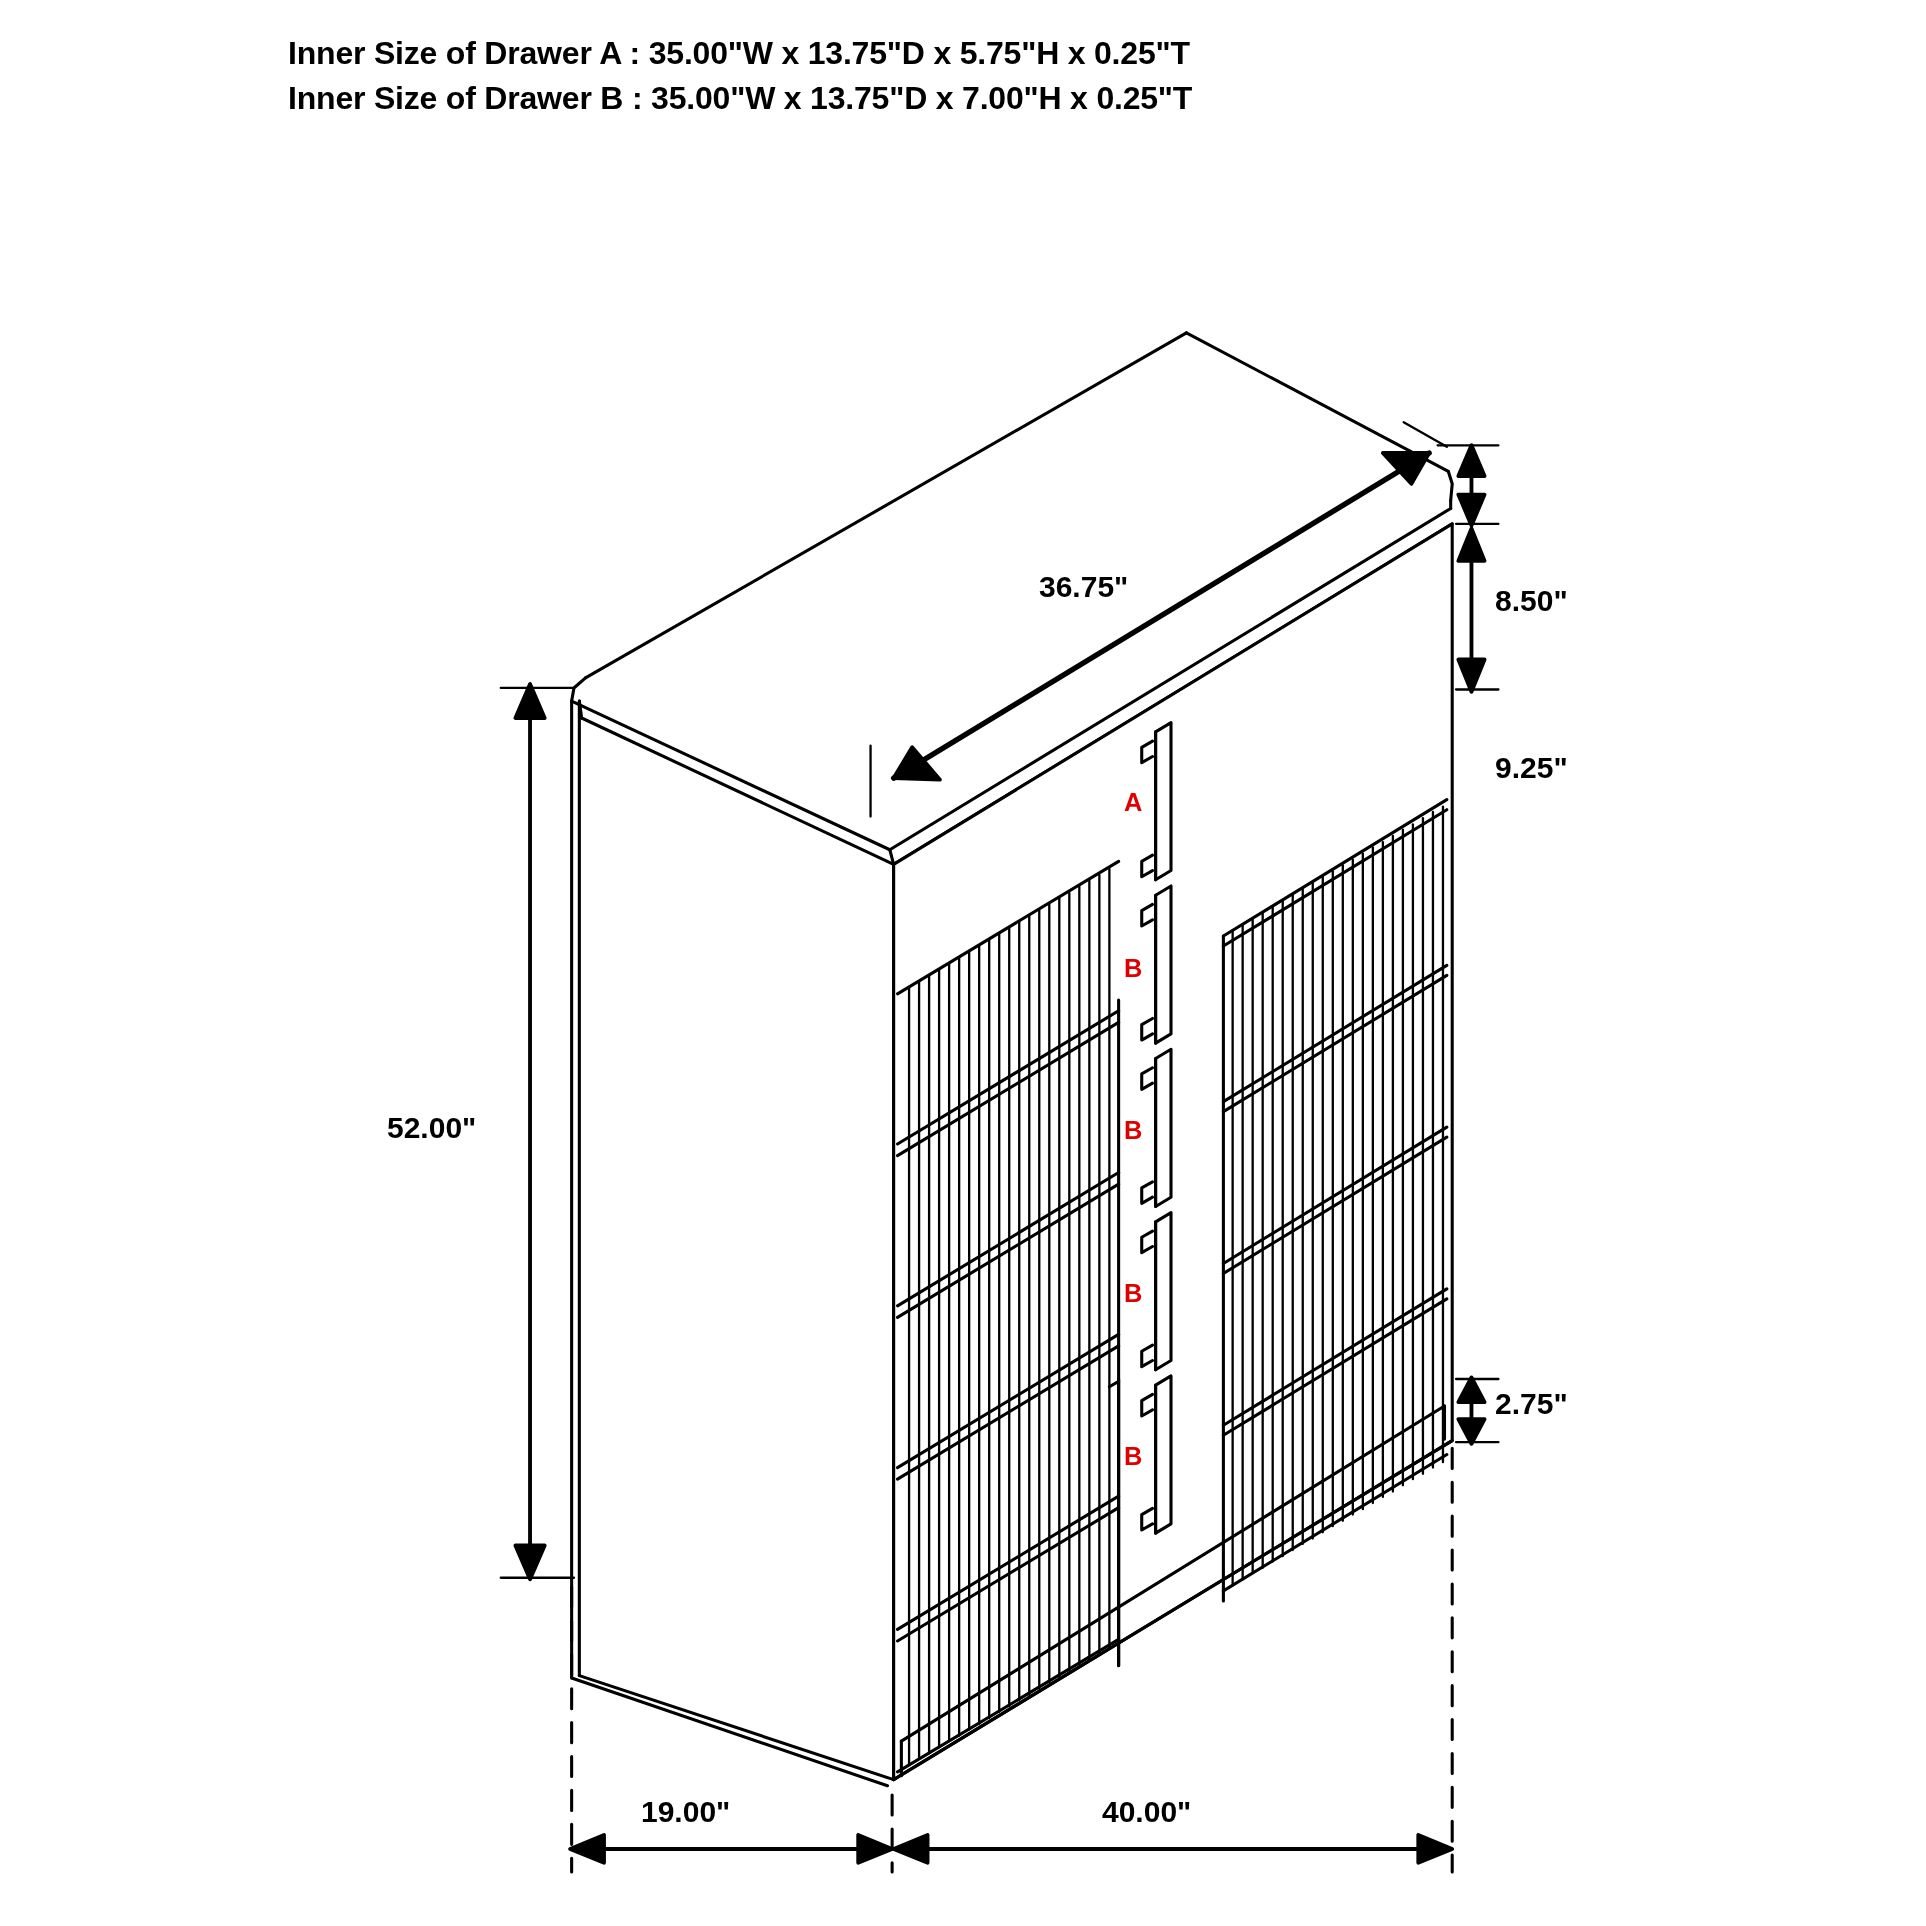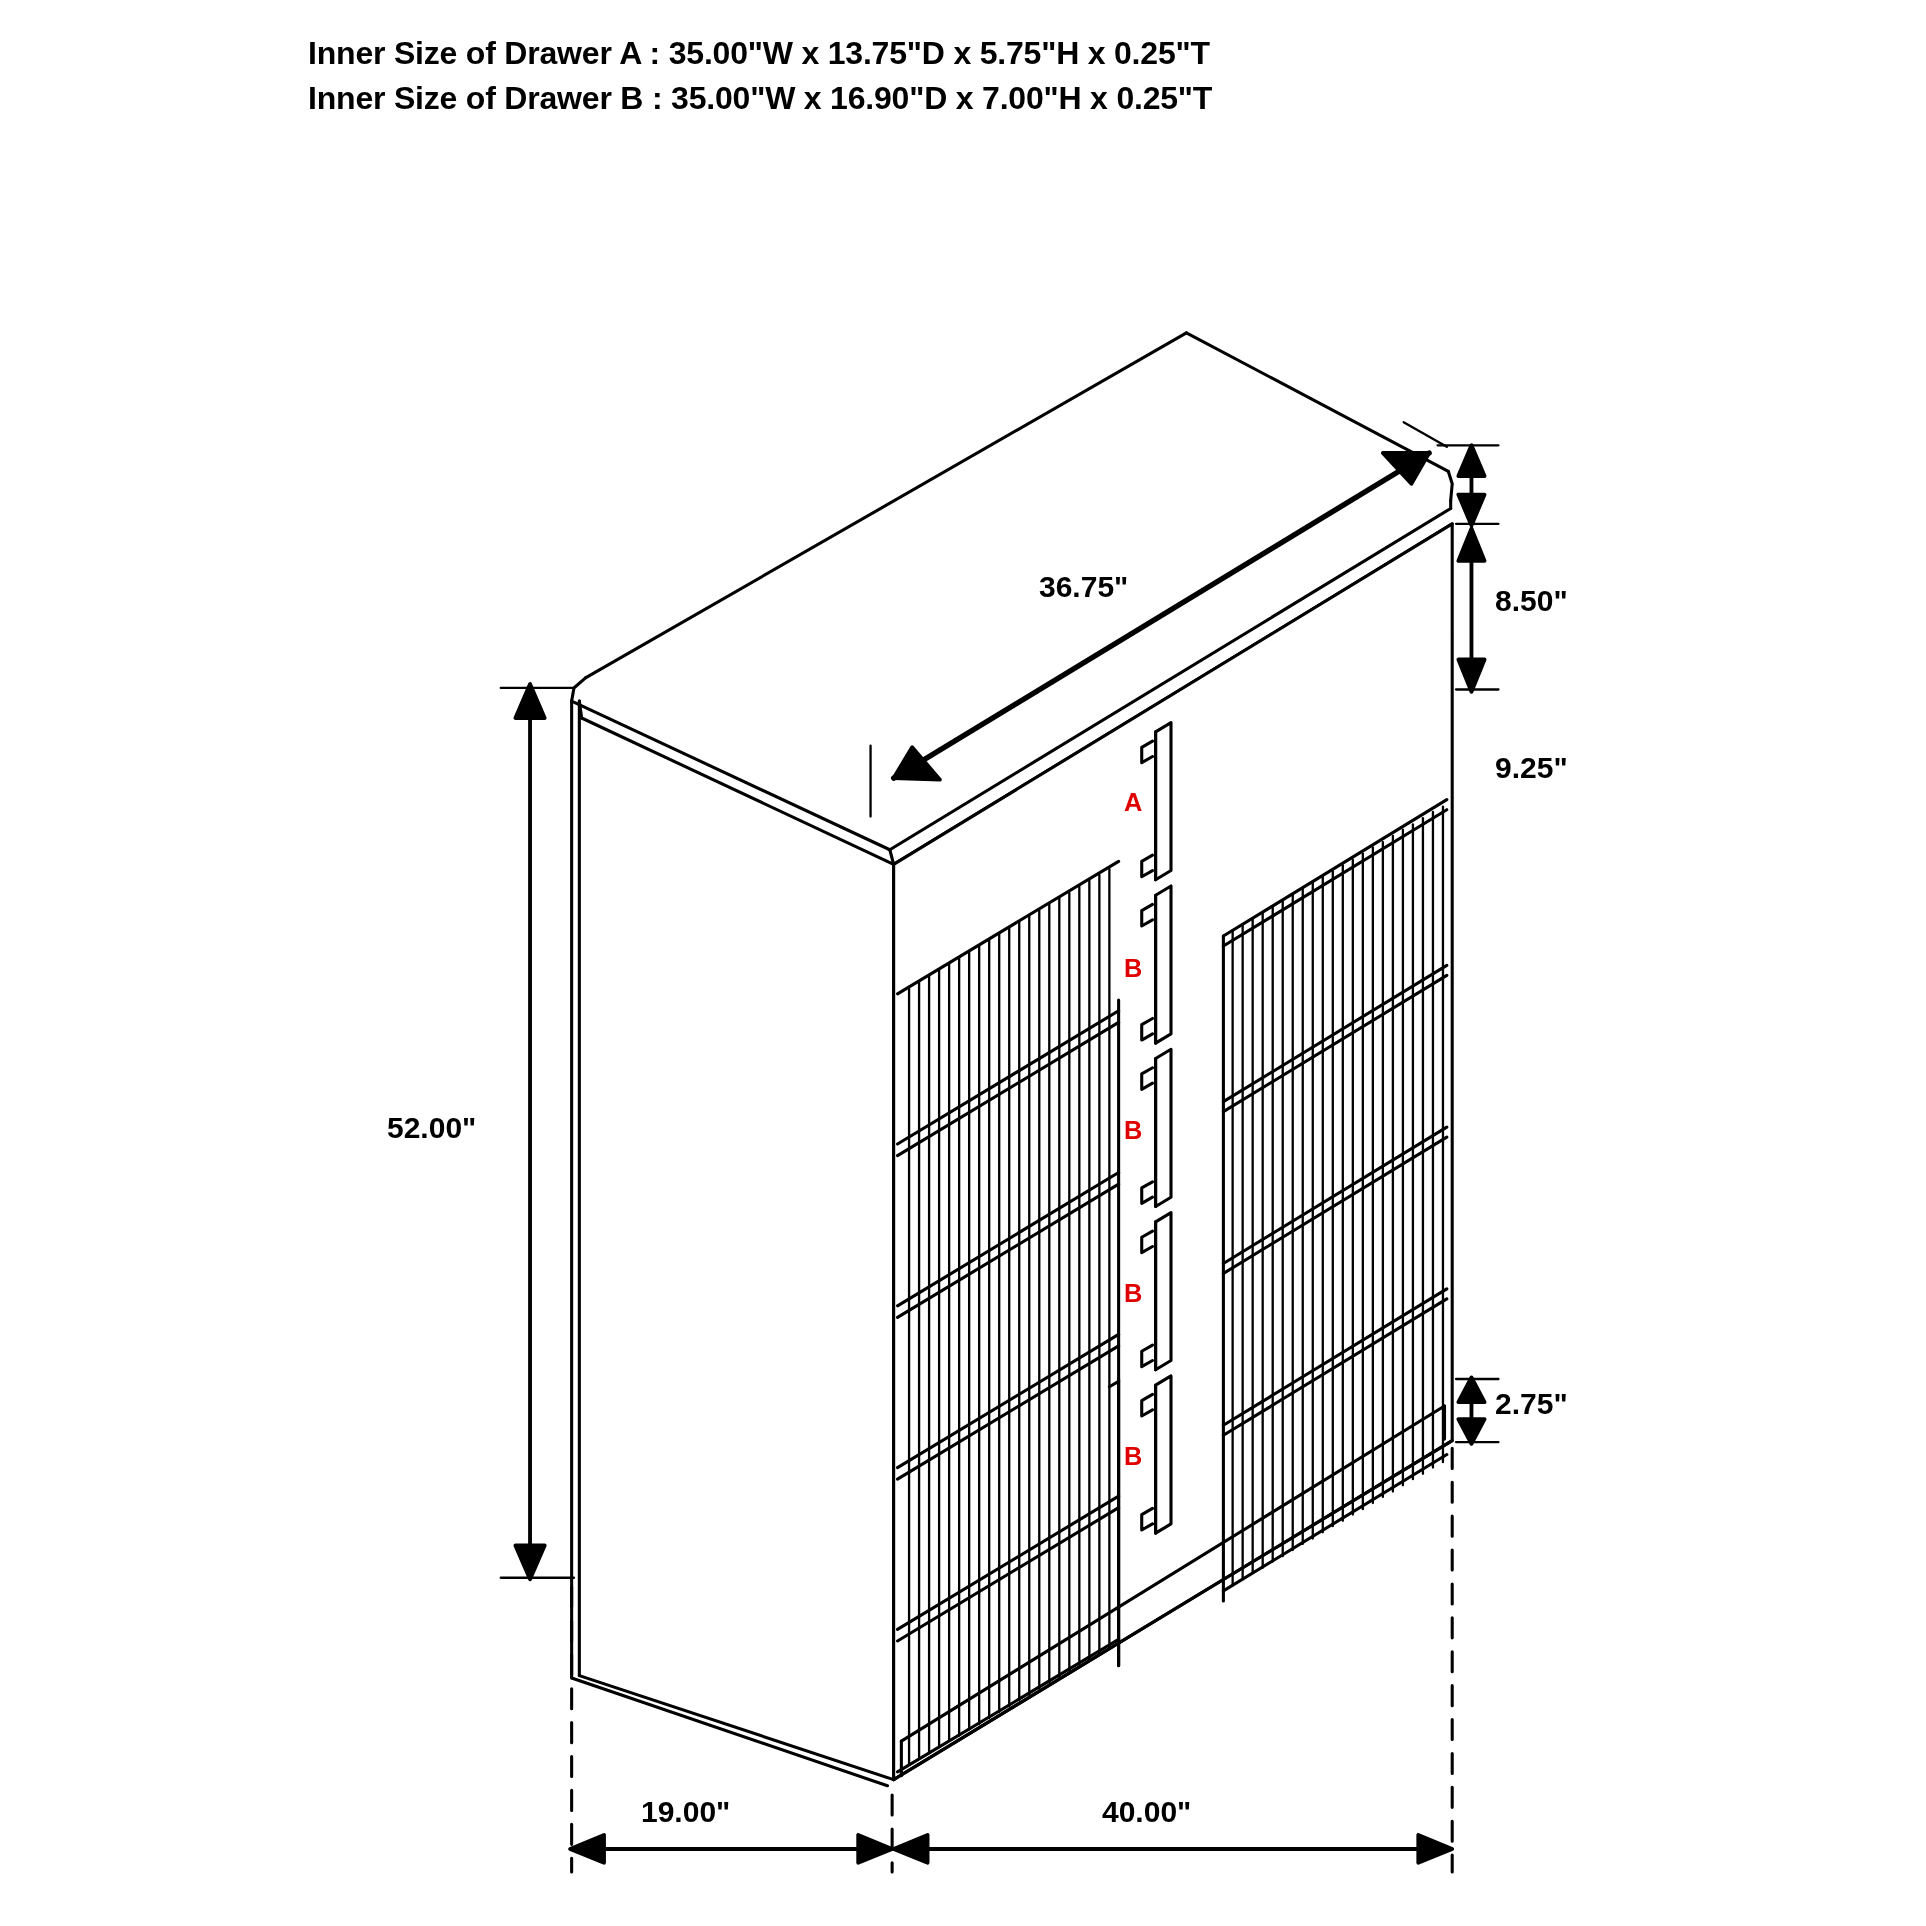--- a/index.html
+++ b/index.html
@@ -1,34 +1,34 @@
 <!DOCTYPE html>
 <html style="font-size:12.3px"><head>
 <meta charset="utf-8">
 <style>
   html,body{margin:0;padding:0;background:#ffffff;}
   body{width:1926px;height:1926px;font-family:"Liberation Sans",sans-serif;color:#000;overflow:hidden;}
   #stage{position:relative;width:1926px;height:1926px;}
 
-  .spec-block{position:absolute;left:308px;top:31px;line-height:1.42;}
+  .spec-block{position:absolute;left:288px;top:31px;line-height:1.42;}
   .spec-line{font-size:32px;font-weight:bold;letter-spacing:-0.2px;white-space:nowrap;}
 
   .dimlabel{position:absolute;font-size:30px;font-weight:bold;white-space:nowrap;}
   .red{color:#e00000;font-size:25.4px;font-weight:bold;position:absolute;}
 
   svg#art{position:absolute;left:0;top:0;width:1926px;height:1926px;}
 </style>
 </head>
 <body>
 
 <div id="stage">
 
   <div class="spec-block">
     <div class="spec-line">Inner Size of Drawer A : 35.00"W x 13.75"D x 5.75"H x 0.25"T</div>
-    <div class="spec-line">Inner Size of Drawer B : 35.00"W x 16.90"D x 7.00"H x 0.25"T</div>
+    <div class="spec-line">Inner Size of Drawer B : 35.00"W x 13.75"D x 7.00"H x 0.25"T</div>
   </div>
 
   <svg id="art" viewBox="0 0 2500 2500">
     <g fill="none" stroke="#000" stroke-width="4" stroke-linejoin="round" stroke-linecap="round">
 
       <g>
         <path d="M1540 432 L1880 610 L1880 660 L1175 1095 L740 905 L740 855 Z" fill="#fff" stroke="none"></path>
         <path d="M1540 432 L1880 612"></path>
         <path d="M1540 432 L760 880"></path>
         <path d="M760 880 L745 893 L742 910"></path>

